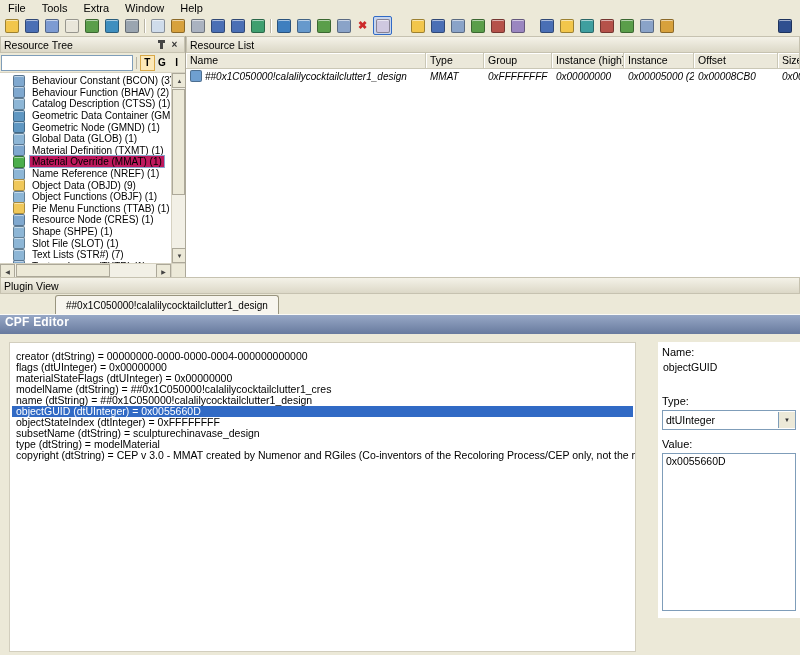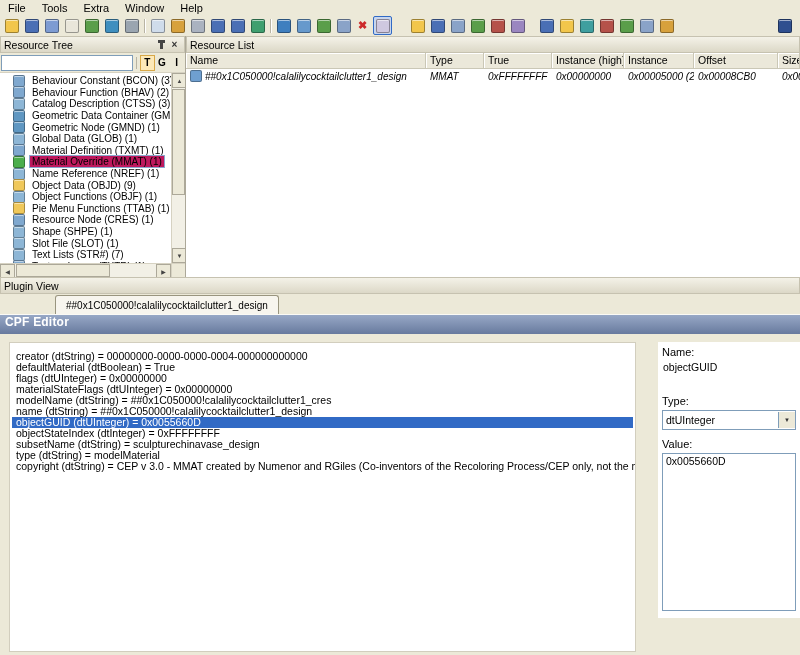--- a/index.html
+++ b/index.html
@@ -245,21 +245,21 @@
             <div class="tree-item">
               <span class="tree-icon" style="background: rgb(127, 168, 207);"></span>
               <span class="lbl">Behaviour Constant (BCON) (3)</span>
             </div>
             <div class="tree-item">
               <span class="tree-icon" style="background: rgb(127, 168, 207);"></span>
               <span class="lbl">Behaviour Function (BHAV) (2)</span>
             </div>
             <div class="tree-item">
               <span class="tree-icon" style="background: rgb(141, 182, 214);"></span>
-              <span class="lbl">Catalog Description (CTSS) (3)</span>
+              <span class="lbl">Catalog Description (CTSS) (1)</span>
             </div>
             <div class="tree-item">
               <span class="tree-icon" style="background: rgb(95, 151, 194);"></span>
               <span class="lbl">Geometric Data Container (GMDC) (1)</span>
             </div>
             <div class="tree-item">
               <span class="tree-icon" style="background: rgb(95, 151, 194);"></span>
               <span class="lbl">Geometric Node (GMND) (1)</span>
             </div>
             <div class="tree-item">
@@ -327,21 +327,21 @@
       </div>
     </div>
 
     <div id="resource-list-panel">
       <div class="panel-titlebar">
         <span class="title">Resource List</span>
       </div>
       <div id="rl-header">
           <div class="hdr-cell">Name</div>
           <div class="hdr-cell">Type</div>
-          <div class="hdr-cell">True</div>
+          <div class="hdr-cell">Group</div>
           <div class="hdr-cell">Instance (high)</div>
           <div class="hdr-cell">Instance</div>
           <div class="hdr-cell">Offset</div>
           <div class="hdr-cell">Size</div>
         </div>
       <div id="rl-body">
         <div id="rl-row">
             <div class="rl-cell rl-name">
               <span class="rl-icon" style="background: rgb(111, 159, 208);"></span>
               <span>##0x1C050000!calalilycocktailclutter1_design</span>
@@ -366,21 +366,20 @@
       <div class="tab">
         <span>##0x1C050000!calalilycocktailclutter1_design</span>
       </div>
     </div>
     <div id="cpf-header">
       <span>CPF Editor</span>
     </div>
     <div id="cpf-body">
       <div id="prop-list">
           <div class="prop-row">creator (dtString) = 00000000-0000-0000-0004-000000000000</div>
-          <div class="prop-row">defaultMaterial (dtBoolean) = True</div>
           <div class="prop-row">flags (dtUInteger) = 0x00000000</div>
           <div class="prop-row">materialStateFlags (dtUInteger) = 0x00000000</div>
           <div class="prop-row">modelName (dtString) = ##0x1C050000!calalilycocktailclutter1_cres</div>
           <div class="prop-row">name (dtString) = ##0x1C050000!calalilycocktailclutter1_design</div>
           <div class="prop-row selected">objectGUID (dtUInteger) = 0x0055660D</div>
           <div class="prop-row">objectStateIndex (dtInteger) = 0xFFFFFFFF</div>
           <div class="prop-row">subsetName (dtString) = sculpturechinavase_design</div>
           <div class="prop-row">type (dtString) = modelMaterial</div>
           <div class="prop-row">copyright (dtString) = CEP v 3.0 - MMAT created by Numenor and RGiles (Co-inventors of the Recoloring Process/CEP only, not the makers of this object).</div>
         </div>

